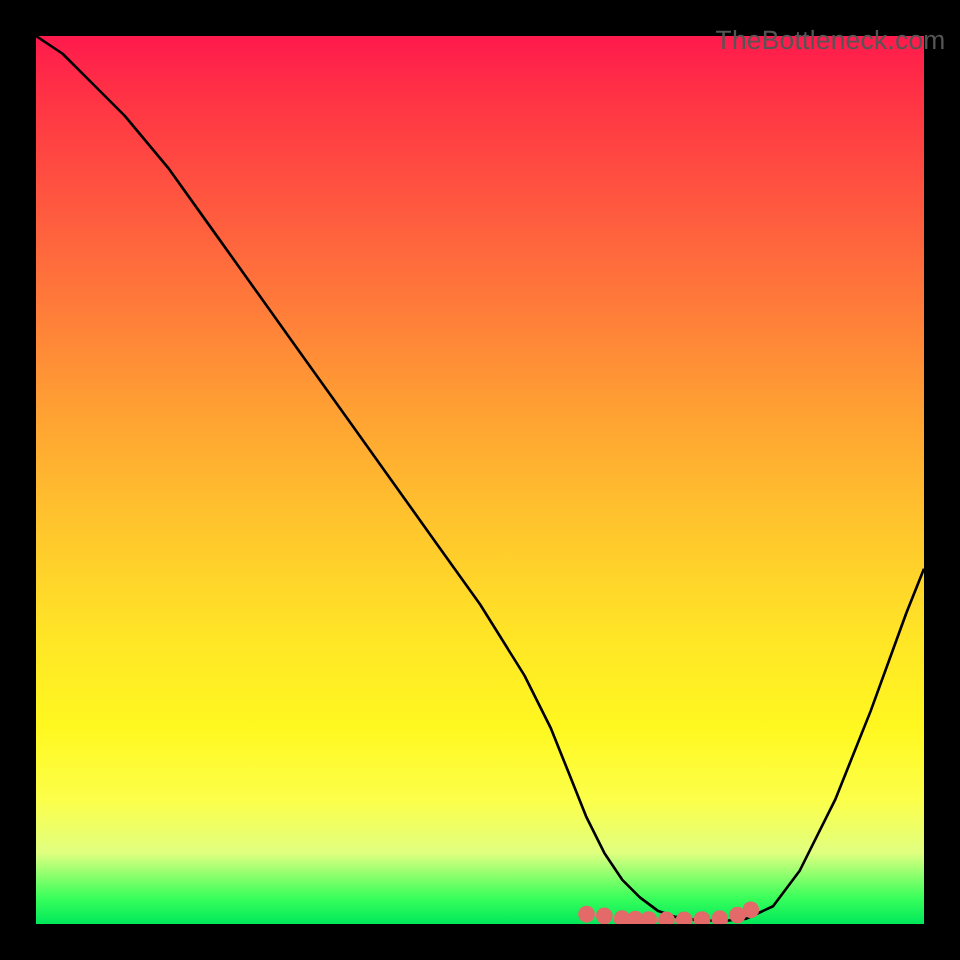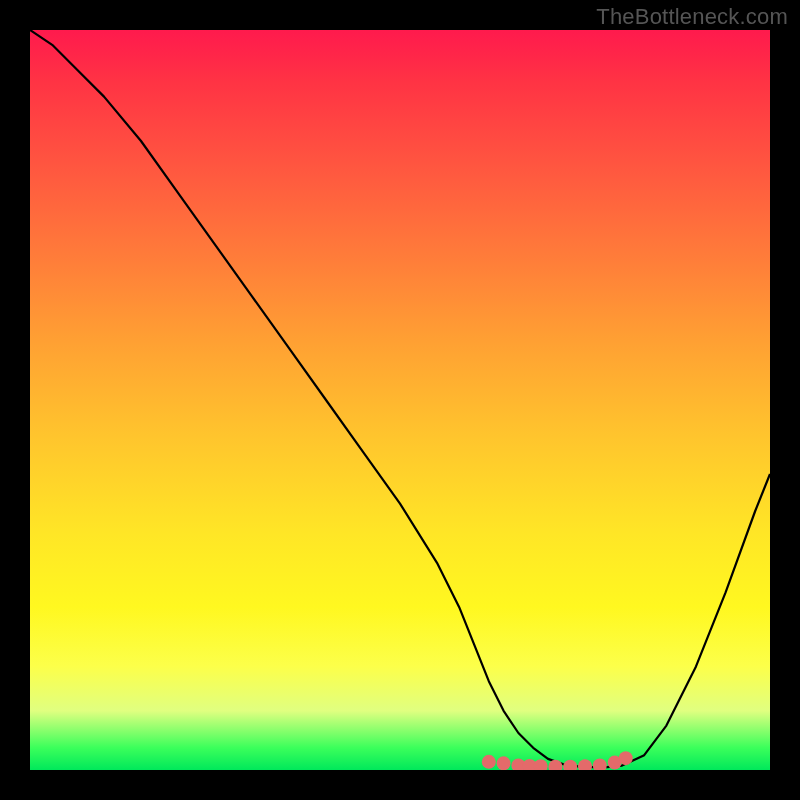--- a/index.html
+++ b/index.html
@@ -12,21 +12,21 @@
     font-family: Arial, Helvetica, sans-serif;
   }
   .chart-container {
     position: relative;
     width: 800px;
     height: 800px;
     background: #000;
   }
   .watermark {
     position: absolute;
-    top: 4px;
+    top: 21px;
     right: 12px;
     color: #555;
     font-size: 22px;
     font-weight: 500;
     z-index: 10;
     letter-spacing: 0.2px;
   }
   .plot-area {
     position: absolute;
     left: 30px;

